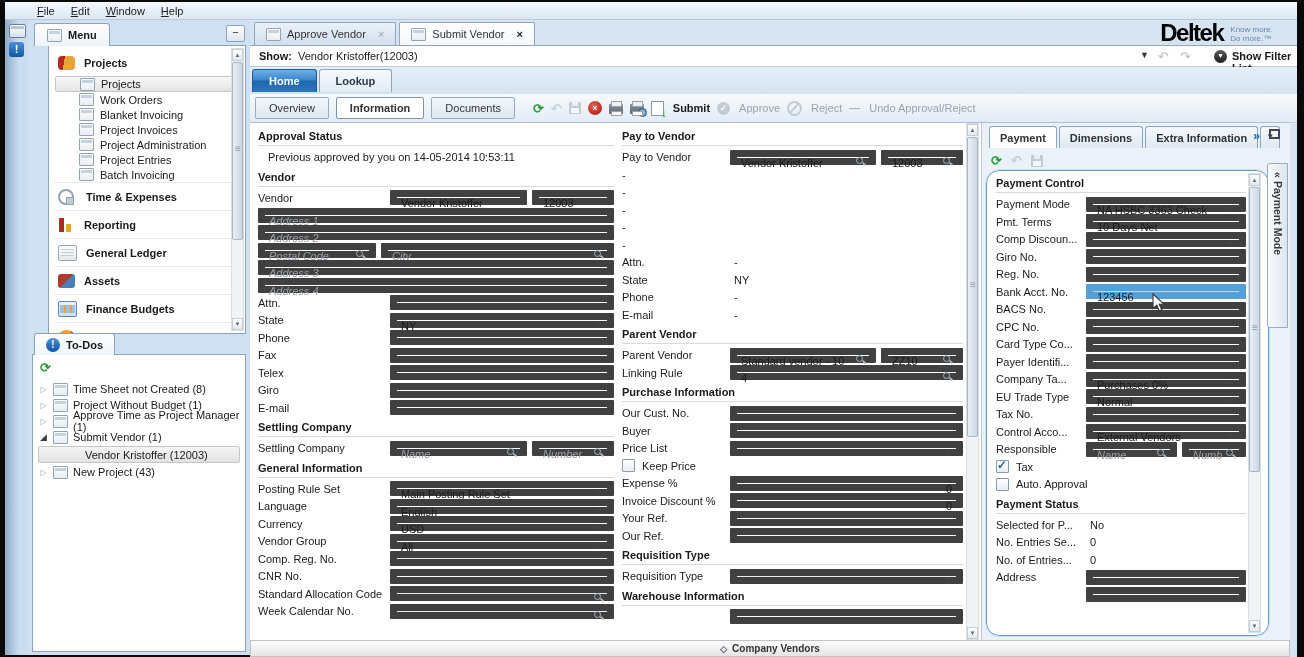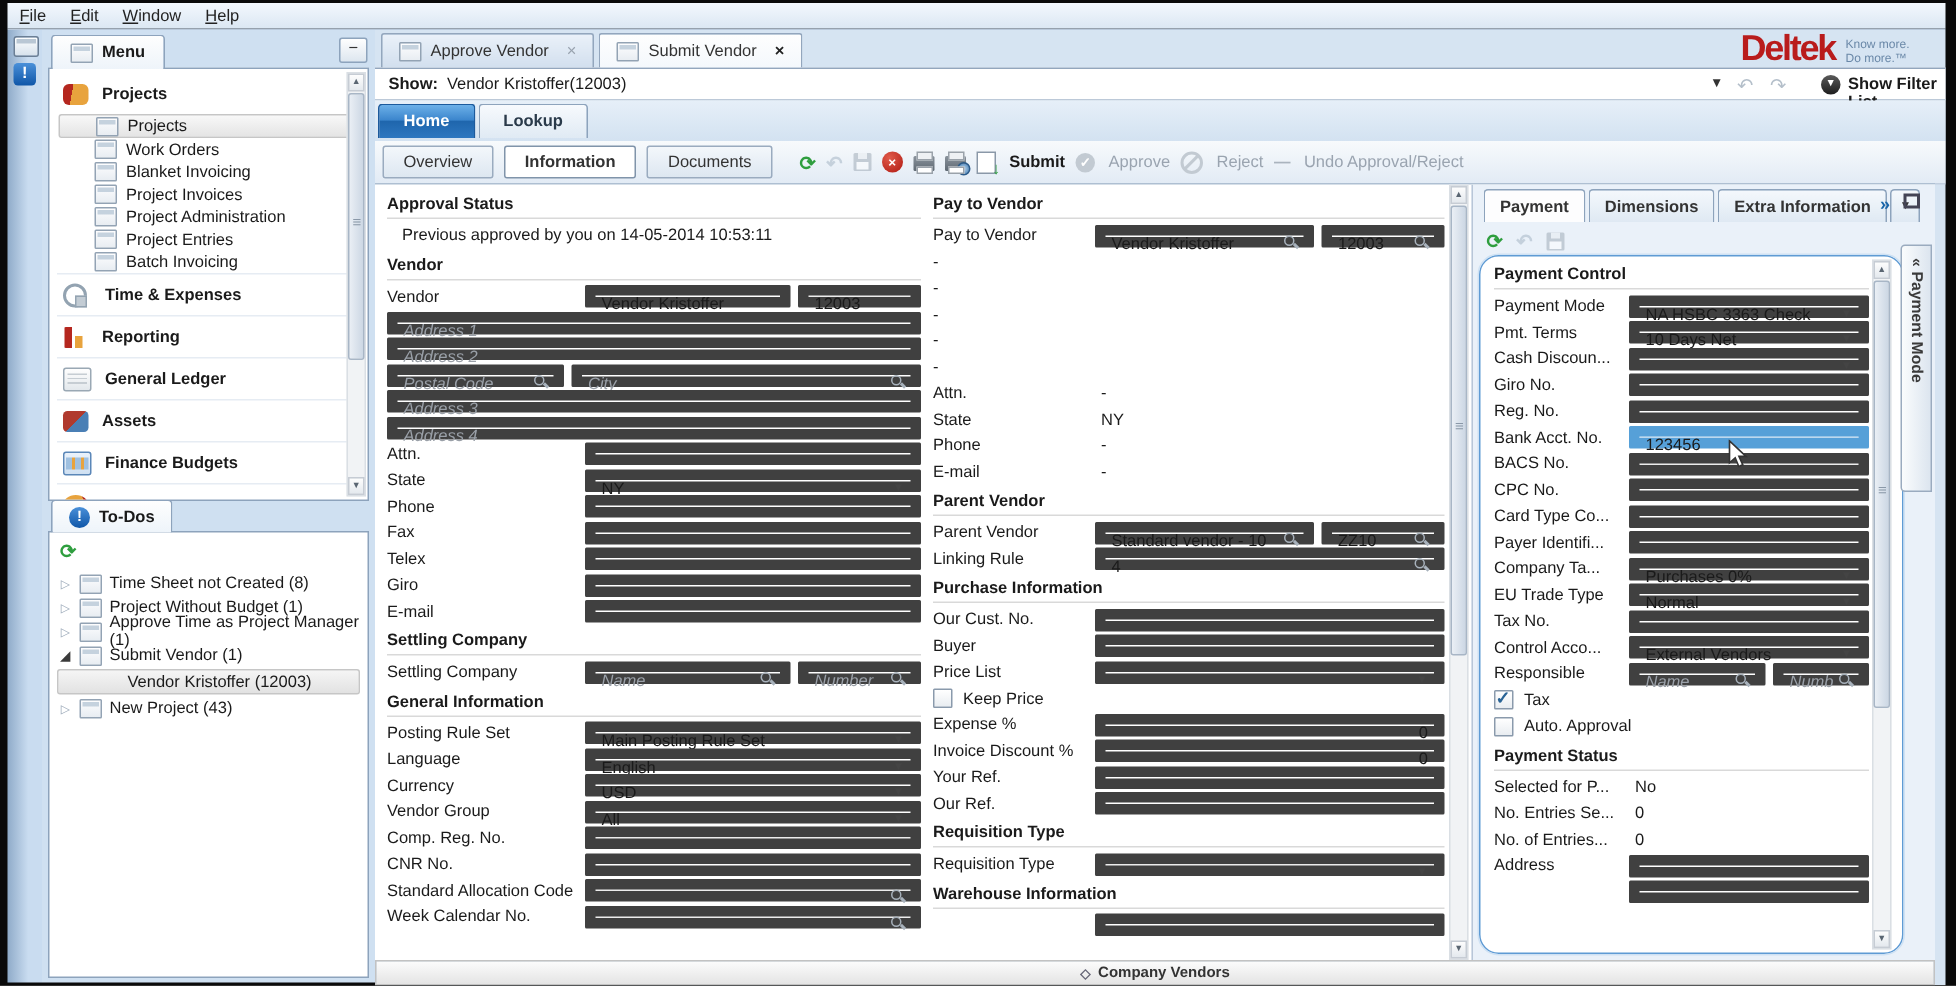--- a/index.html
+++ b/index.html
@@ -1,31 +1,31 @@
 <!DOCTYPE html>
 <html><head>
 <meta charset="utf-8">
 <style>
   html,body{margin:0;padding:0;background:#000;}
   body{font-family:"Liberation Sans",sans-serif;}
   .screen{position:relative;width:1304px;height:657px;background:#0a0a0a;overflow:hidden;font-size:11px;color:#1a1a1a;}
   
-  .menubar{position:absolute;left:5px;top:2px;right:7px;height:18px;background:linear-gradient(#f3f8fd,#dbe7f3);border-bottom:1px solid #b9c9db;display:flex;align-items:center;box-sizing:border-box;text-align:right;}
+  .menubar{position:absolute;left:5px;top:2px;right:7px;height:18px;background:linear-gradient(#f3f8fd,#dbe7f3);border-bottom:1px solid #b9c9db;display:flex;align-items:center;padding-left:24px;box-sizing:border-box;text-align:right;}
   .mb-item{display:inline-block;padding:1px 8px;color:#222;}
   .mb-item::first-letter{text-decoration:underline;}
   
   .dock{position:absolute;left:5px;top:20px;width:23px;height:635px;background:linear-gradient(90deg,#8fabc9,#c9dcf0 60%);}
   .dock-win{position:absolute;left:4px;top:4px;width:15px;height:12px;border:1px solid #6b7f95;background:linear-gradient(#fdfefe,#d7e2ec);border-radius:2px;}
   .dock-win::before{content:"";position:absolute;left:1px;top:1px;right:1px;height:3px;background:#b9c7d4;}
   .dock-alert{position:absolute;left:4px;top:22px;width:15px;height:15px;border-radius:3px;background:linear-gradient(#4a90d9,#0f56a8);color:#fff;font-weight:bold;font-size:11px;text-align:center;line-height:15px;}
   
   .menu-panel{position:absolute;left:28px;top:20px;width:222px;height:635px;background:#cfe0f1;}
   .menu-tab{position:absolute;left:6px;top:3px;height:22px;background:linear-gradient(#fefefe,#eef4fa);border:1px solid #8da3bc;border-bottom:none;border-radius:3px 3px 0 0;display:flex;align-items:center;gap:6px;padding:0 12px;font-weight:bold;z-index:2;}
   .min-btn{position:absolute;right:5px;top:5px;width:17px;height:15px;border:1px solid #8da3bc;background:linear-gradient(#fefefe,#dde6ef);border-radius:2px;font-size:11px;line-height:12px;text-align:center;color:#333;z-index:2;}
-  .menu-tree{position:absolute;left:4px;top:25px;right:4px;height:289px;background:#fff;border:1px solid #8da3bc;overflow:hidden;padding:3px 6px 0 5px;box-sizing:border-box;}
+  .menu-tree{position:absolute;left:20px;top:25px;right:4px;height:289px;background:#fff;border:1px solid #8da3bc;overflow:hidden;padding:3px 6px 0 5px;box-sizing:border-box;}
   .m-group{display:flex;align-items:center;gap:9px;height:27px;font-weight:bold;padding-left:4px;border-top:1px solid #e6ecf3;}
   .m-group:first-child{border-top:none;}
   .m-item{display:flex;align-items:center;gap:6px;height:15px;padding-left:24px;margin:0 1px;}
   .m-item.sel{background:linear-gradient(#f8f8f8,#e4e4e4);border:1px solid #c6c6c6;border-radius:2px;height:14px;}
   .gicon{width:17px;height:14px;flex:0 0 17px;position:relative;border-radius:2px;}
   .gi-projects{background:linear-gradient(100deg,#b5271f 36%,#e8a33d 36%);border-radius:4px;}
   .gi-time-expenses{background:#fff;border:2px solid #93a3b1;border-radius:50%;width:12px;height:12px;flex-basis:12px;margin-right:3px;}
   .gi-time-expenses::after{content:"";position:absolute;right:-2px;bottom:-2px;width:6px;height:6px;background:#c3ccd4;border:1px solid #93a3b1;}
   .gi-reporting{background-image:linear-gradient(#b5271f,#b5271f),linear-gradient(#e8a33d,#e8a33d);background-size:5px 14px,5px 8px;background-position:1px 0,8px 6px;background-repeat:no-repeat;}
   .gi-general-ledger{background:linear-gradient(#fefefe,#e3e8ec);border:1px solid #9aa8b4;}
@@ -47,21 +47,21 @@
   .t-child{display:flex;align-items:center;height:15px;padding-left:46px;margin:1px 2px;}
   .t-child.sel{background:linear-gradient(#f5f5f5,#e2e2e2);border:1px solid #c6c6c6;border-radius:2px;}
   
   .main{position:absolute;left:250px;top:20px;width:1047px;height:637px;background:#d6e4f2;}
   .doctabs{position:absolute;top:2px;left:4px;height:36px;display:flex;gap:3px;z-index:2;}
   .dtab{display:flex;align-items:center;gap:6px;padding:0 11px;height:22px;border:1px solid #93a6bd;border-bottom:none;border-radius:2px 2px 0 0;background:linear-gradient(#eaf1f9,#d2dfee);color:#333;}
   .dtab.active{background:linear-gradient(#fefefe,#f4f8fc);}
   .dtab .x{color:#98a2ae;margin-left:6px;font-size:11px;}
   .dtab.active .x{color:#222;font-weight:bold;}
   .logo{position:absolute;right:24px;top:1px;display:flex;gap:7px;align-items:flex-start;}
-  .logo-brand{color:#b91c1c;font-weight:bold;font-size:24px;letter-spacing:-1.5px;line-height:23px;}
+  .logo-brand{color:#000000;font-weight:bold;font-size:24px;letter-spacing:-1.5px;line-height:23px;}
   .logo-tag{font-size:8px;color:#6a88a8;line-height:9px;padding-top:4px;}
   .showrow{position:absolute;top:25px;left:0;right:0;height:22px;background:#fff;border-top:1px solid #93a6bd;border-bottom:1px solid #bcc9d8;box-sizing:border-box;}
   .show-label{position:absolute;left:9px;top:4px;font-weight:bold;}
   .show-value{position:absolute;left:48px;top:4px;}
   .show-caret{position:absolute;left:890px;top:4px;color:#333;font-size:9px;}
   .nav-arrow{position:absolute;top:3px;color:#b4bfca;font-size:13px;}
   .filter-circle{position:absolute;left:964px;top:4px;width:13px;height:13px;border-radius:50%;background:linear-gradient(#5a5a5a,#1e1e1e);color:#fff;font-size:7px;text-align:center;line-height:12px;}
   .filter-label{position:absolute;left:982px;top:4px;font-weight:bold;}
   .modetabs{position:absolute;top:47px;left:0;right:0;height:27px;background:linear-gradient(#e6eff8,#d3e2f1);display:flex;align-items:center;padding-left:2px;gap:2px;}
   .mtab{height:22px;display:flex;align-items:center;justify-content:center;padding:0 16px;border:1px solid #8da3bc;border-bottom:none;border-radius:3px 3px 0 0;background:linear-gradient(#f7fafd,#e0eaf4);font-weight:bold;color:#2a3a4a;}
@@ -653,21 +653,21 @@
                 </div>
               </div>
               <div class="frow">
                 <span class="flabel">Pmt. Terms</span>
                 <div class="fbox">
                   <span class="val">10 Days Net</span>
                   <span class="car">▼</span>
                 </div>
               </div>
               <div class="frow">
-                <span class="flabel">Cash Discoun...</span>
+                <span class="flabel">Comp Discoun...</span>
                 <div class="fbox">
                   <span class="ph"></span>
                   <span class="car">▼</span>
                 </div>
               </div>
               <div class="frow">
                 <span class="flabel">Giro No.</span>
                 <div class="fbox">
                   <span class="ph"></span>
                 </div>

